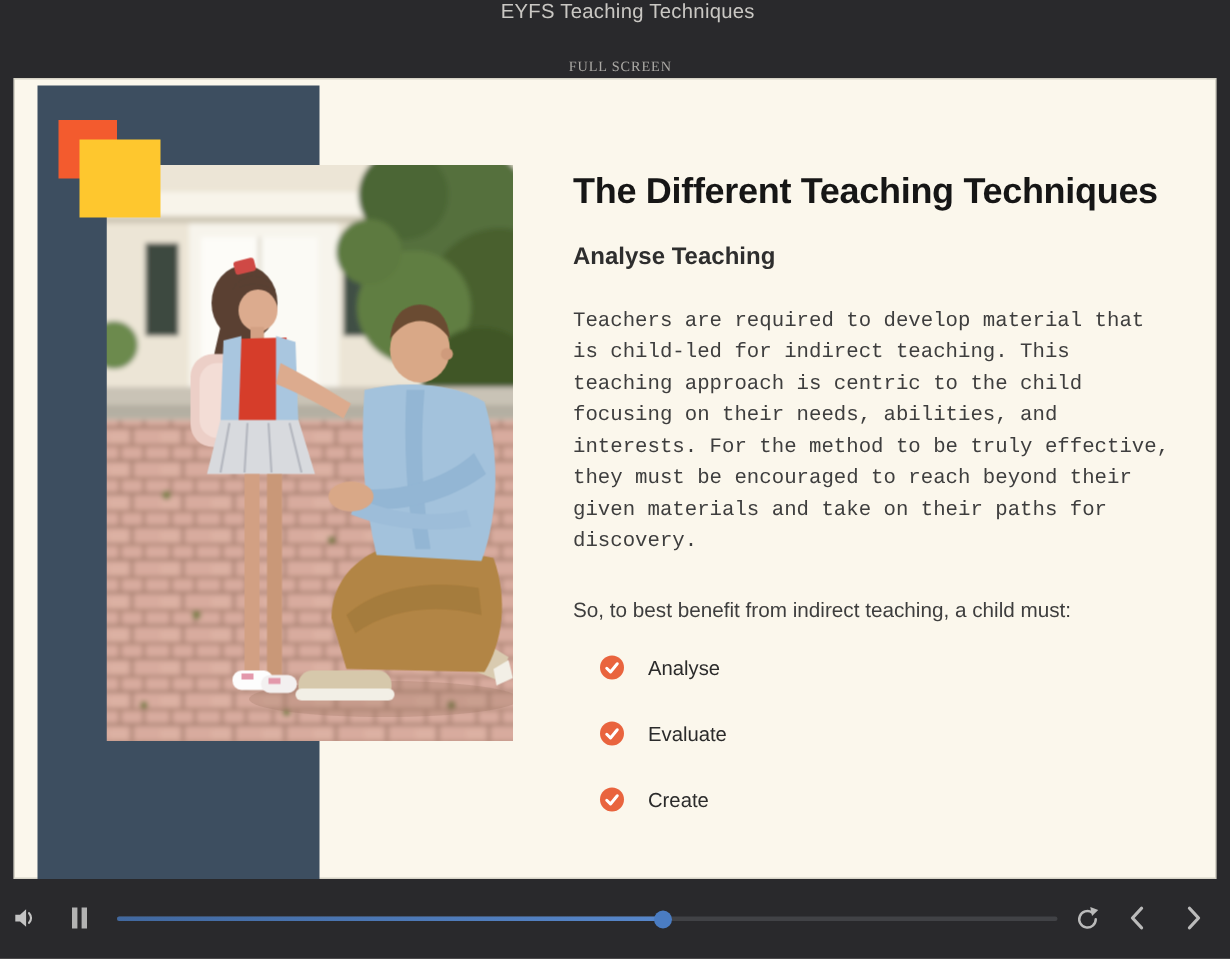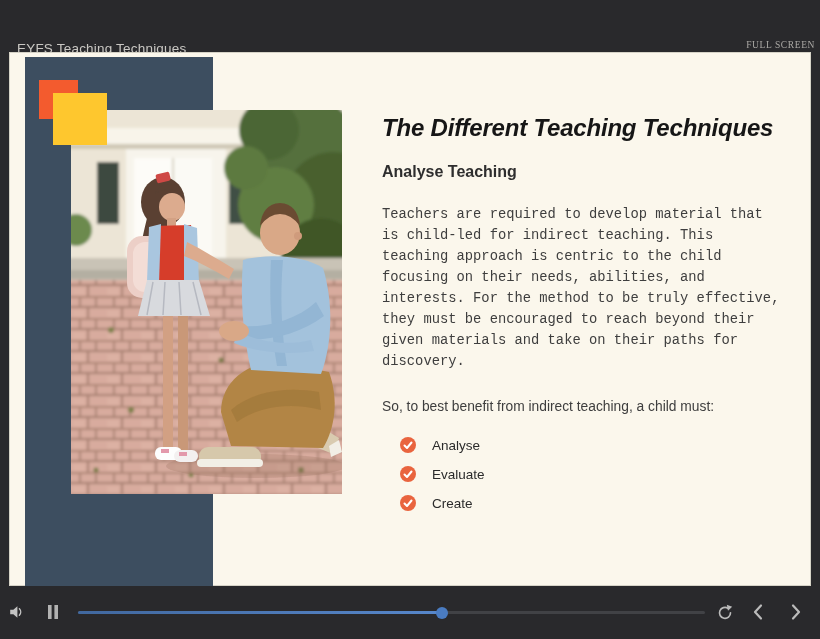--- a/index.html
+++ b/index.html
@@ -1,44 +1,44 @@
 <!DOCTYPE html>
 <html style="--chrome: #29292c; --slide-bg: #fbf7ec; --panel: #3d4e60; --accent-orange: #f35b2e; --accent-yellow: #fec72e; --check-orange: #e9643e; --progress-blue: #5787cb; --handle-blue: #4a7cc2; --track-gray: #414246;"><head>
 <meta charset="utf-8">
 <style>
   html,body{margin:0;padding:0;background:#29292c;}
   .player{position:relative;width:820px;height:639px;background:var(--chrome,#29292c);
     font-family:"Liberation Sans","DejaVu Sans",sans-serif;overflow:hidden;}
   
   .topbar{position:absolute;left:0;top:0;width:820px;height:56px;display:flex;
-    align-items:flex-end;justify-content:space-between;background:var(--chrome,#29292c);}
+    align-items:center;justify-content:space-between;background:var(--chrome,#29292c);flex-direction:column;}
   .course-title{color:#c9c7c3;font-size:13.5px;padding-left:17px;letter-spacing:.2px;}
   .fullscreen-btn{background:none;border:none;color:#aba9a5;font-size:9.5px;
     letter-spacing:.6px;padding:6px 5px 6px 12px;cursor:pointer;
     font-family:Liberation Serif, serif;}
   
   .slide{position:absolute;left:9px;top:52px;width:802px;height:534px;
     background:var(--slide-bg,#fbf7ec);box-sizing:border-box;
     box-shadow:inset 0 0 0 1px rgba(130,130,112,.30);}
   .panel{position:absolute;left:16px;top:5px;width:188px;height:529px;
     background:var(--panel,#3d4e60);}
   .photo{position:absolute;left:62px;top:58px;width:271px;height:384px;overflow:hidden;}
   .photo svg{display:block;width:271px;height:384px;}
   .sq{position:absolute;}
   .sq.orange{left:30px;top:28px;width:39px;height:39px;background:var(--accent-orange,#f35b2e);z-index:3;}
   .sq.yellow{left:44px;top:41px;width:54px;height:52px;background:var(--accent-yellow,#fec72e);z-index:4;}
   
   .content{position:absolute;left:373px;top:48px;width:410px;color:#3e3e3e;}
   .content h1{margin:12px 0 0 0;font-size:24px;line-height:32px;font-weight:700;
-    color:#161616;letter-spacing:-.2px;font-style:italic;}
+    color:#161616;letter-spacing:-.2px;}
   .content h2{margin:17px 0 0 0;font-size:16px;line-height:22px;font-weight:700;color:#2e2e2e;}
   .content p.body{margin:21px 0 0 0;font-size:13.8px;line-height:21px;color:#3e3e3e;width:402px;font-family:Liberation Mono, monospace;}
   .content p.lead{margin:24px 0 0 0;font-size:13.8px;line-height:21px;color:#3e3e3e;}
   .checklist{list-style:none;margin:20px 0 0 0;padding:0 0 0 18px;
-    display:flex;flex-direction:column;gap:13px;}
+    display:flex;flex-direction:column;gap:28px;}
   .checklist li{display:flex;align-items:center;gap:16px;font-size:13.5px;color:#2b2b2b;}
   .check{flex:0 0 auto;width:16px;height:16px;border-radius:50%;
     background:var(--check-orange,#e9643e);display:flex;align-items:center;justify-content:center;}
   
   .playbar{position:absolute;left:0;bottom:0;width:820px;height:53px;background:var(--chrome,#29292c);}
   .pb-btn{position:absolute;background:none;border:none;padding:0;cursor:pointer;line-height:0;}
   .vol{left:7px;top:17px;}
   .pause{left:46px;top:18px;}
   .replay{left:715px;top:16px;}
   .prev{left:751px;top:17px;}

